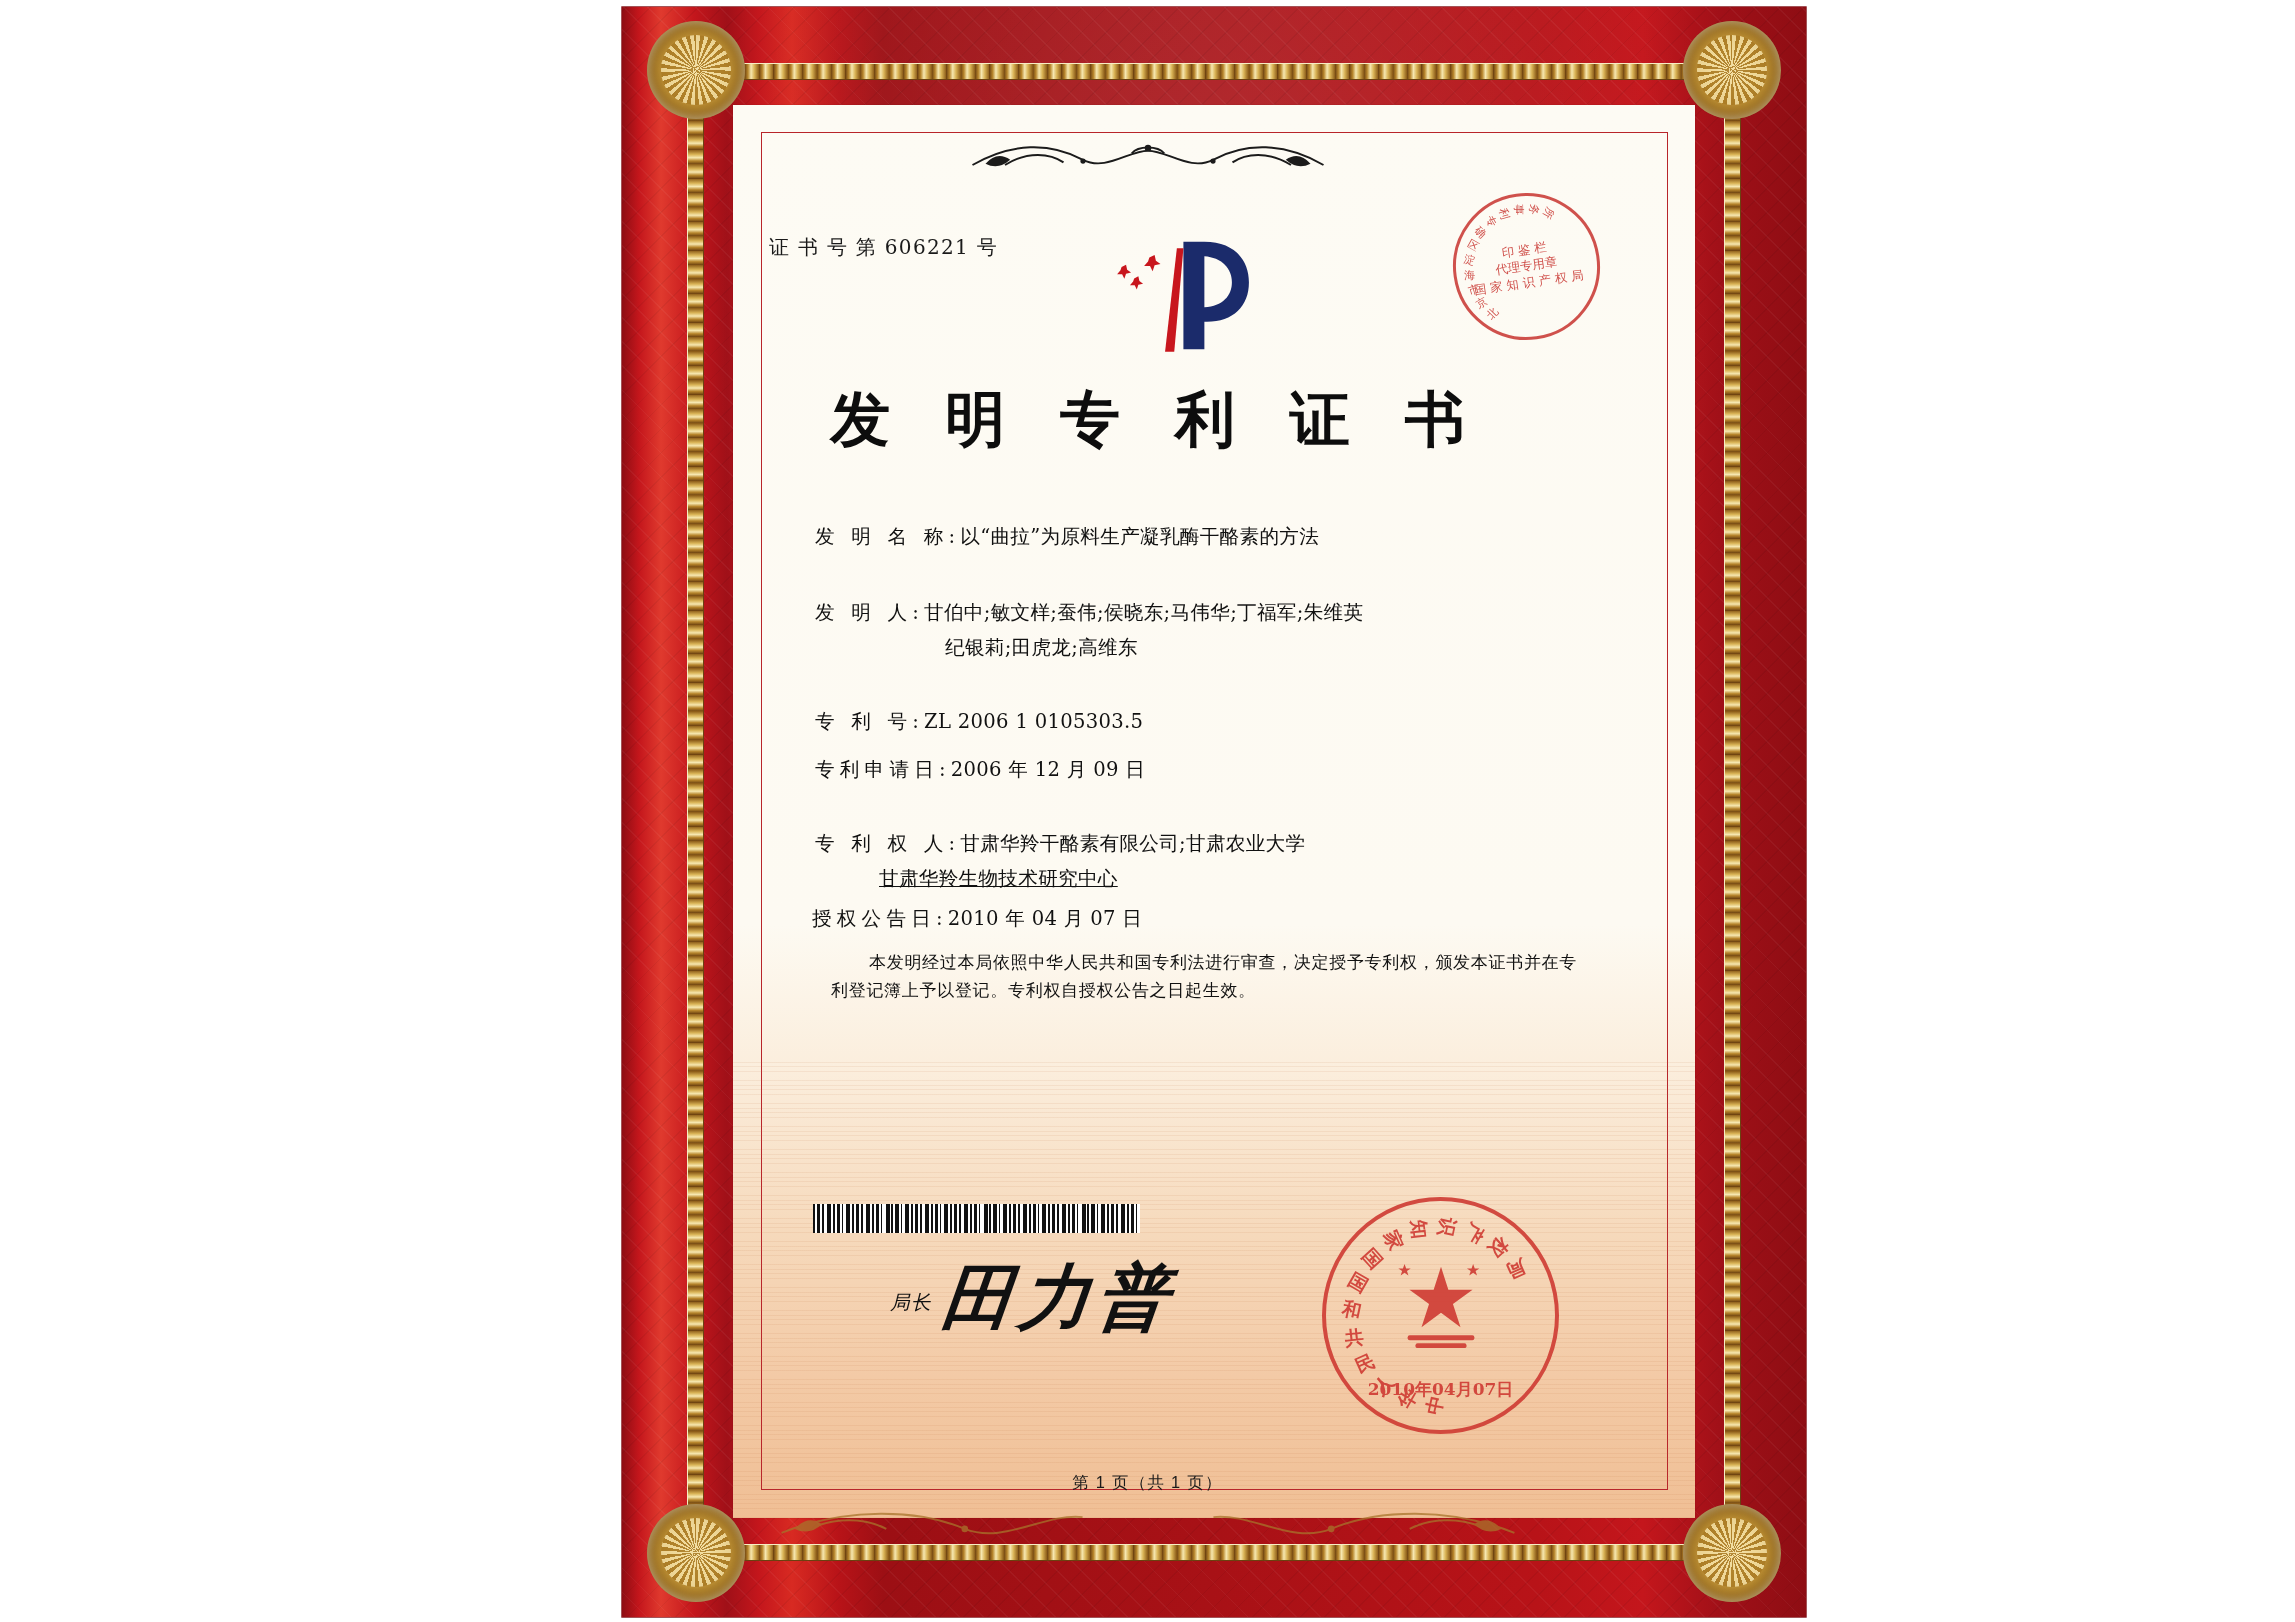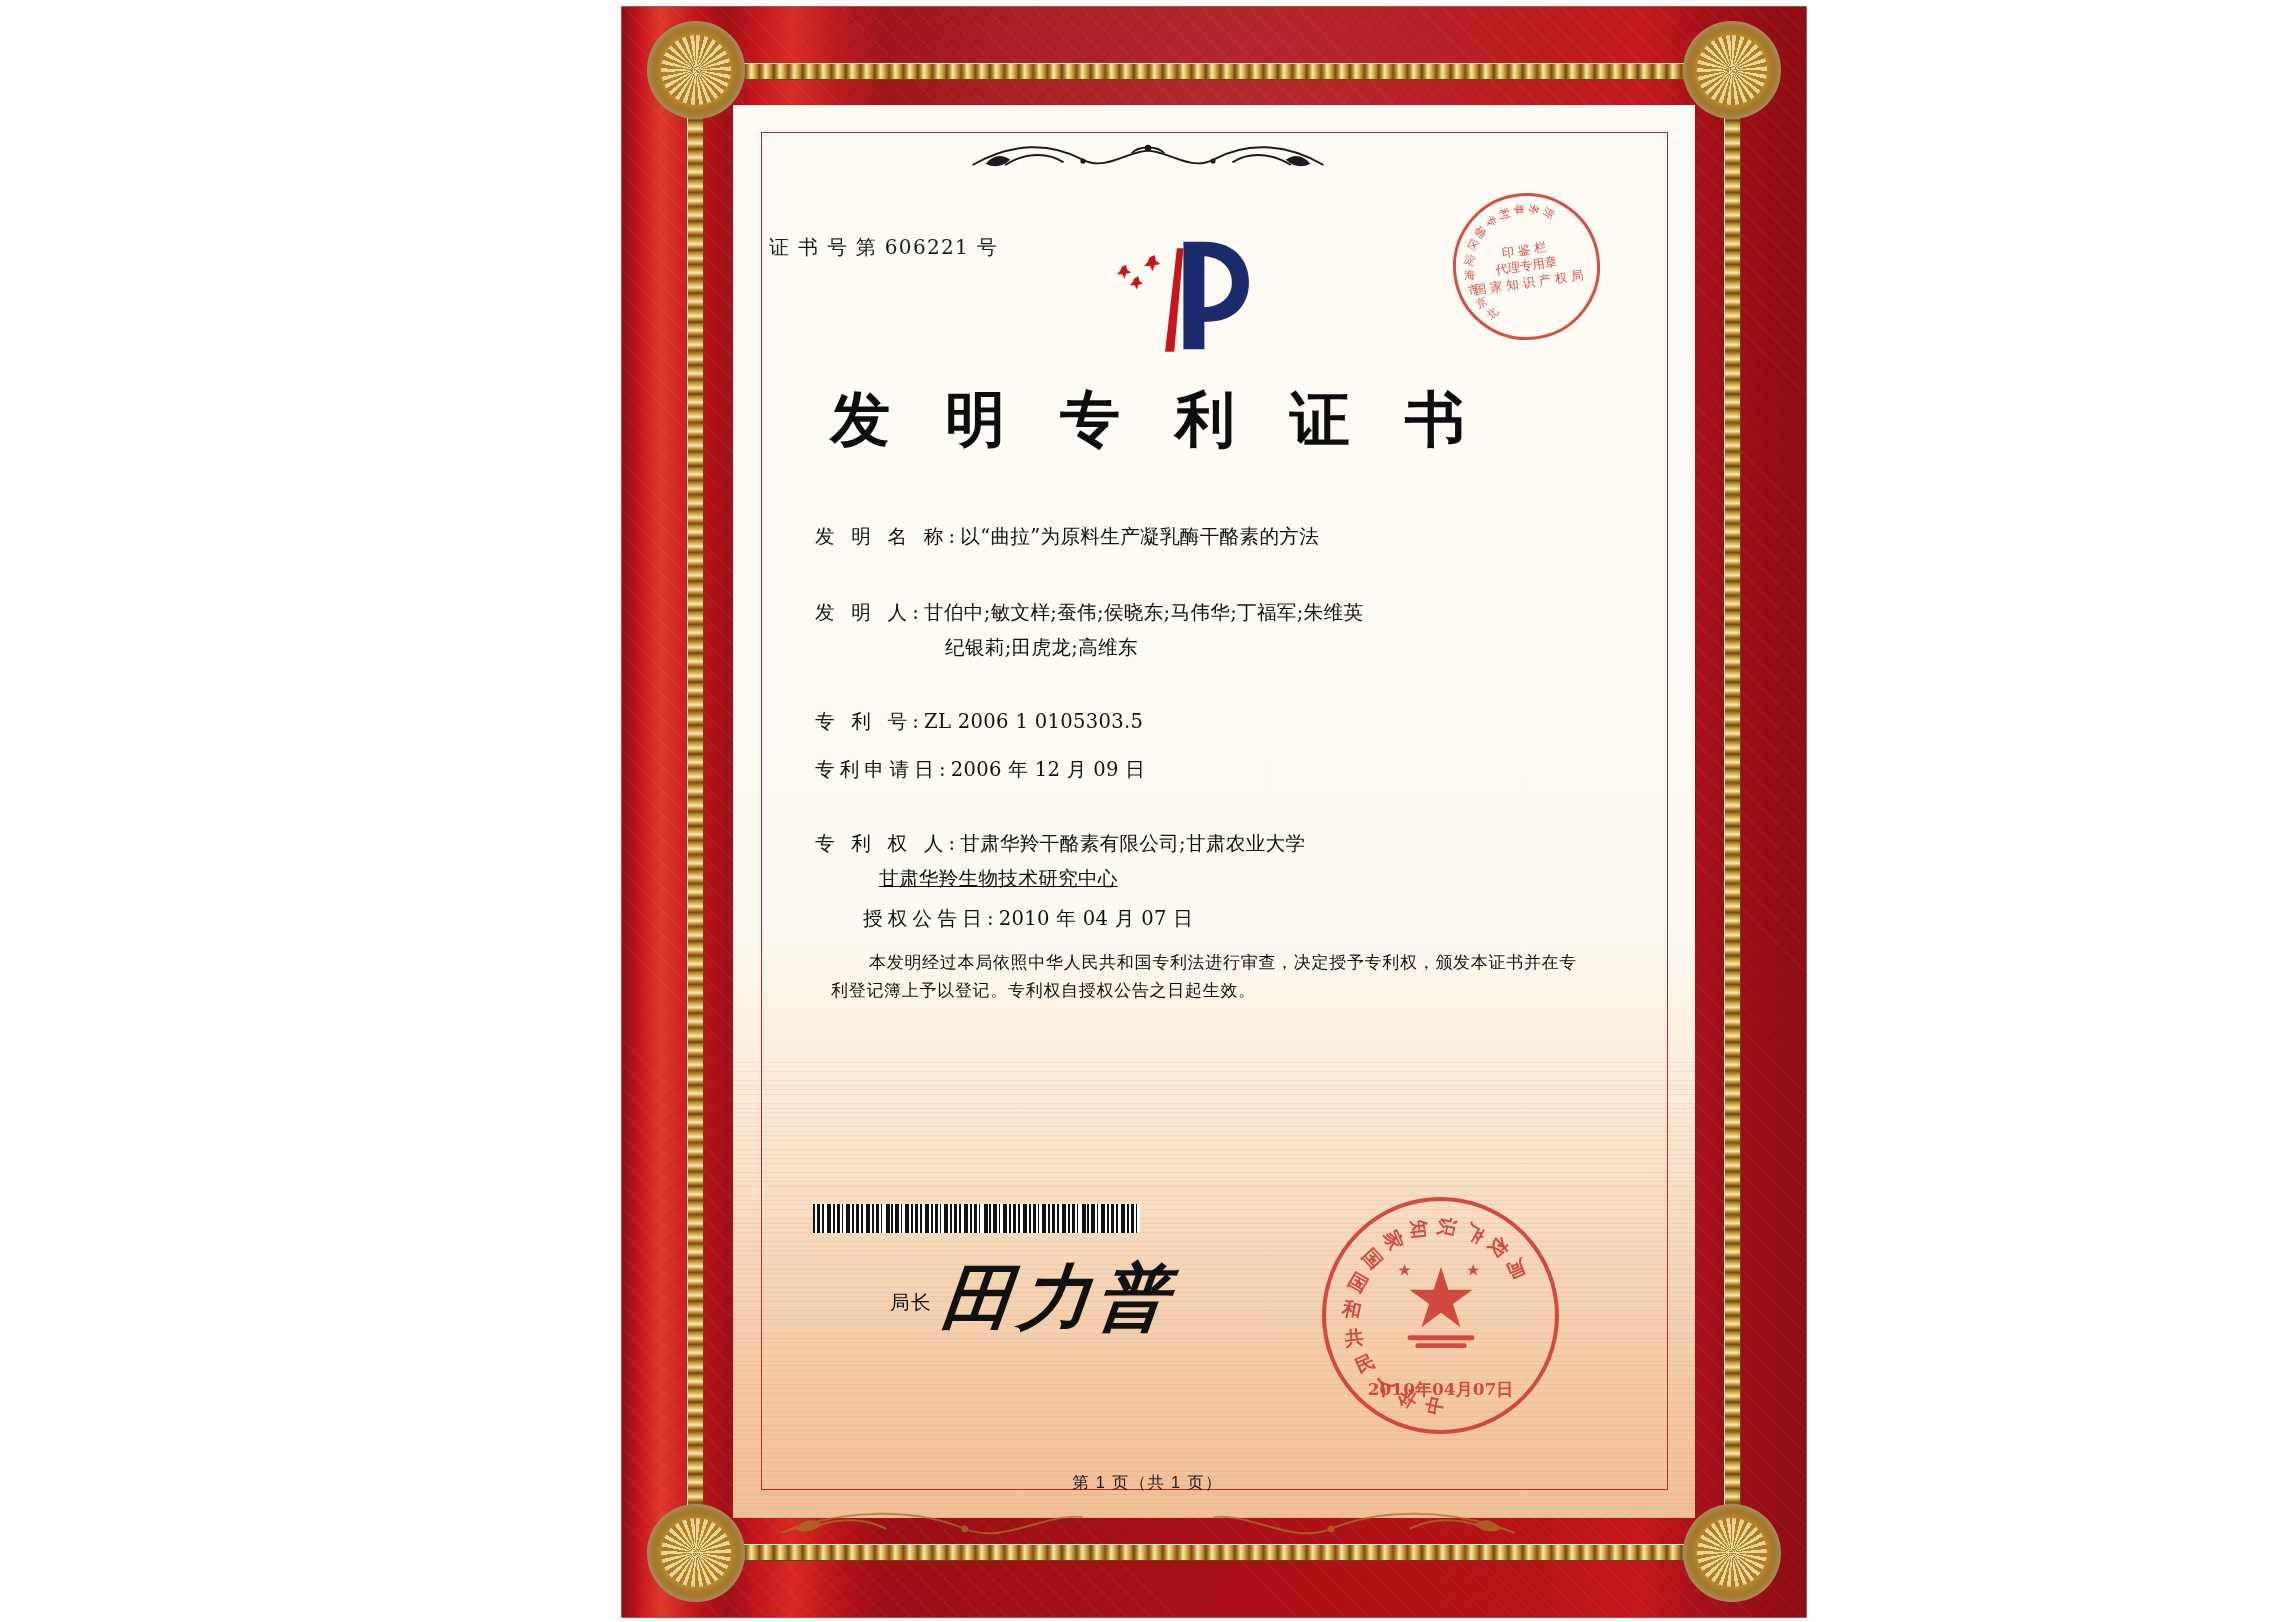--- a/index.html
+++ b/index.html
@@ -232,21 +232,21 @@
     margin-top: 7.9px;
   }
 
   #f-name   { left: 815px; top: 523px; }
   #f-inv    { left: 815px; top: 599px; }
   #f-inv .cont { margin-left: 130px; }
   #f-patno  { left: 815px; top: 708px; text-decoration: underline; }
   #f-appdate{ left: 815px; top: 756px; }
   #f-holder { left: 815px; top: 830px; }
   #f-holder .cont { margin-left: 64px; text-decoration: underline; }
-  #f-pubdate{ left: 863px; top: 905px; }
+  #f-pubdate{ left: 812px; top: 905px; }
 
   
   #body-text {
     position: absolute;
     left: 831px;
     top: 949px;
     width: 746px;
     font-family: "DejaVu Serif", serif;
     font-size: 17px;
     line-height: 1.62;
@@ -276,20 +276,21 @@
 
   
   #sig-label {
     position: absolute;
     left: 890px;
     top: 1289px;
     font-size: 19.6px;
     font-family: "DejaVu Serif", serif;
     color: #111;
     letter-spacing: 1.3px;
+    font-style: italic;
   }
   #signature {
     position: absolute;
     left: 942px;
     top: 1251px;
     font-size: 71px;
     font-family: "DejaVu Serif", serif;
     color: #111;
     font-style: italic;
     font-weight: bold;

